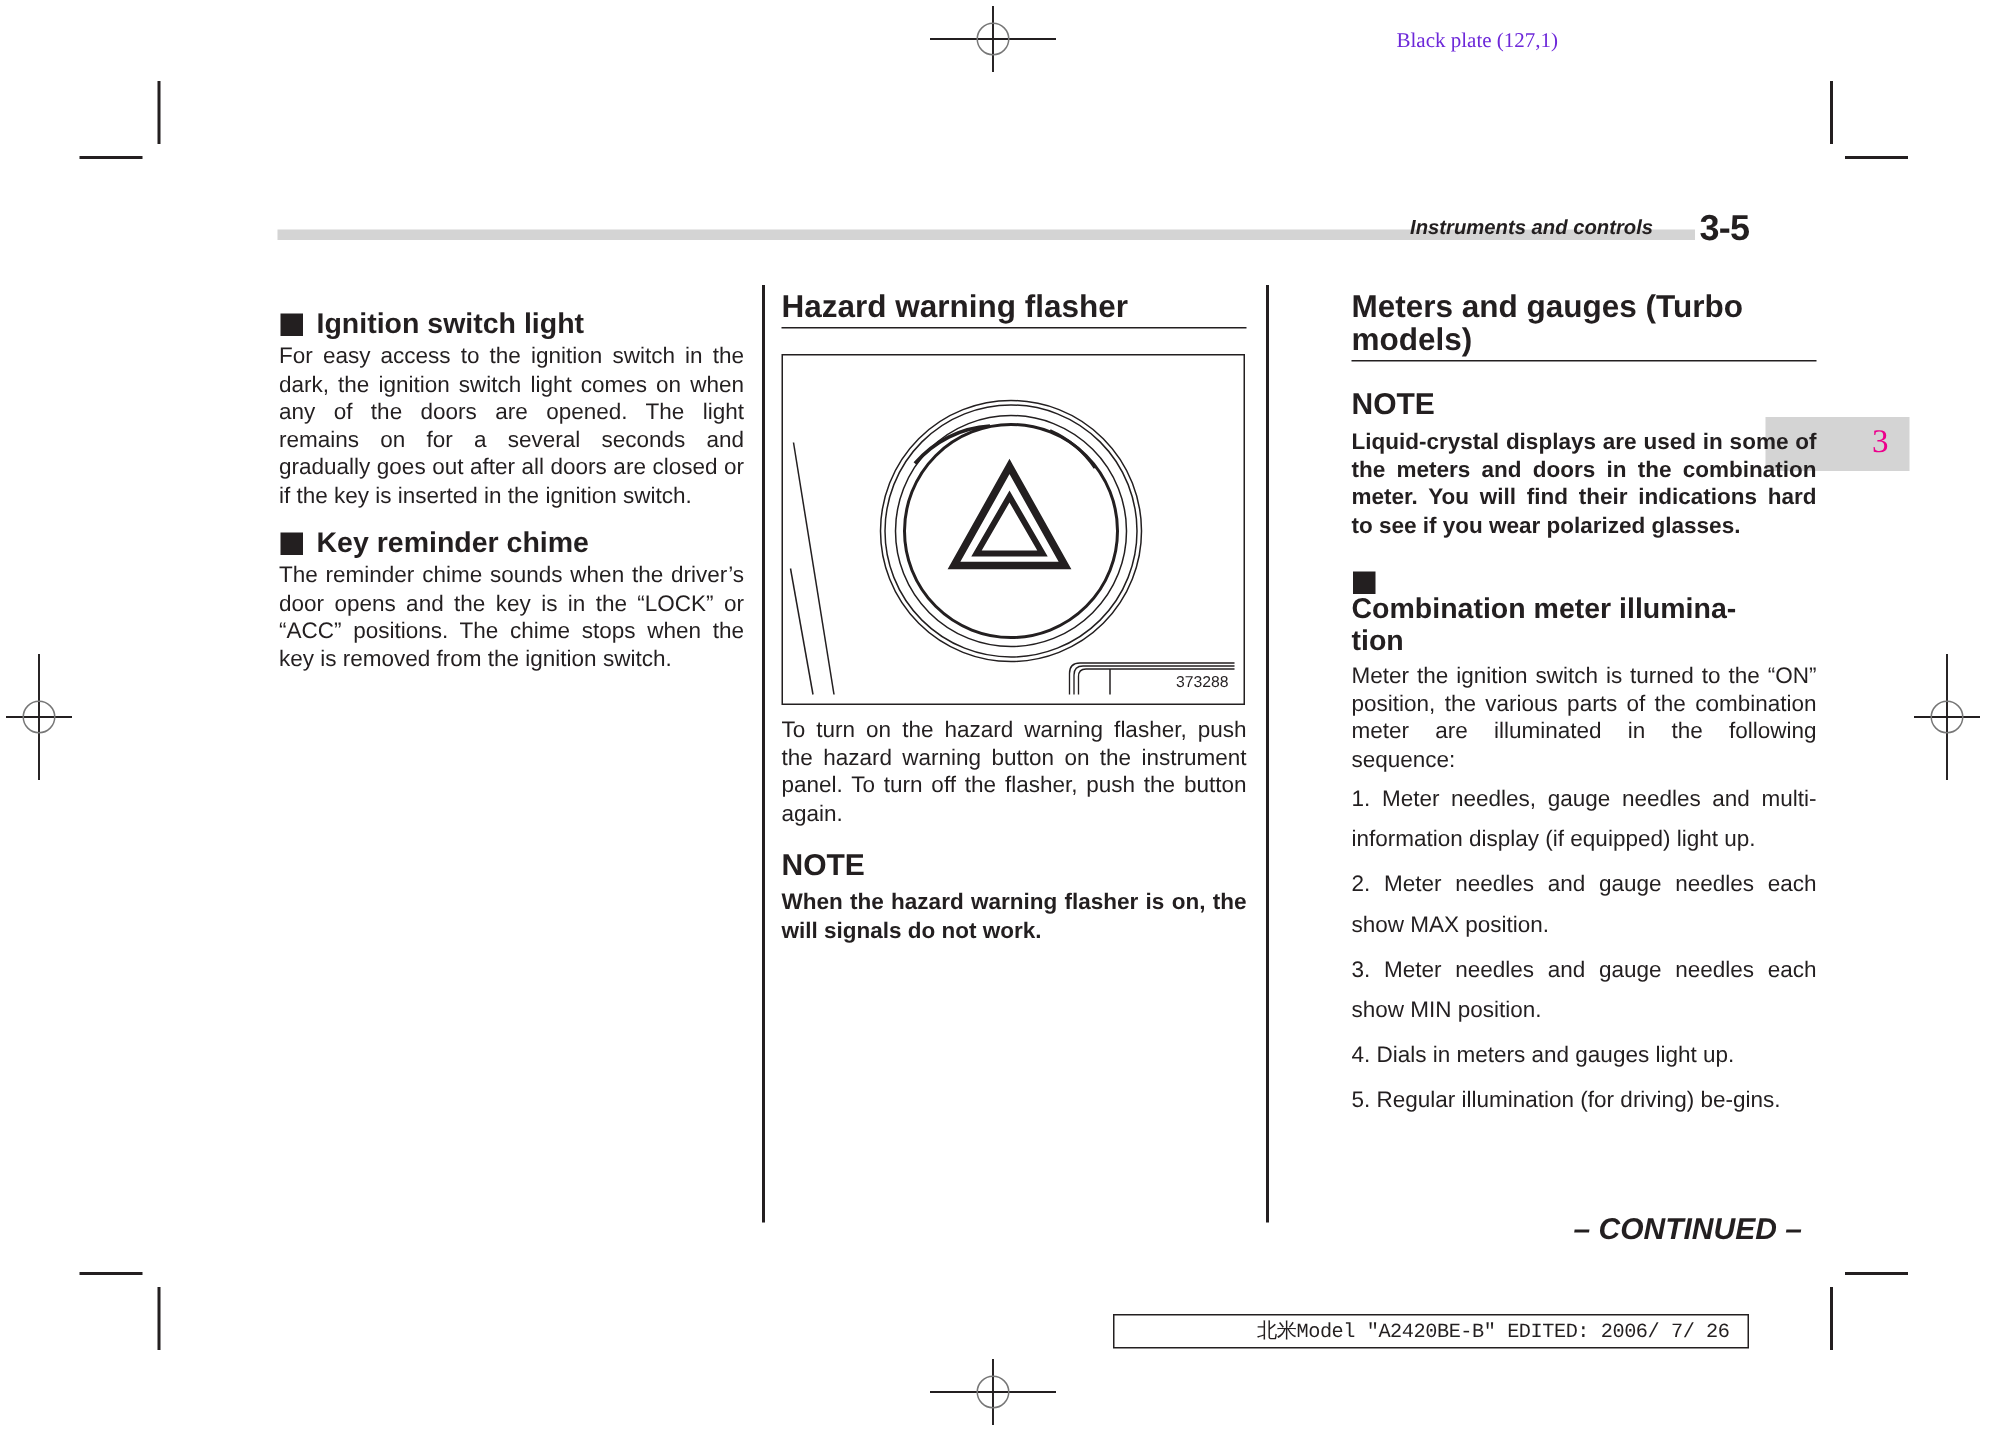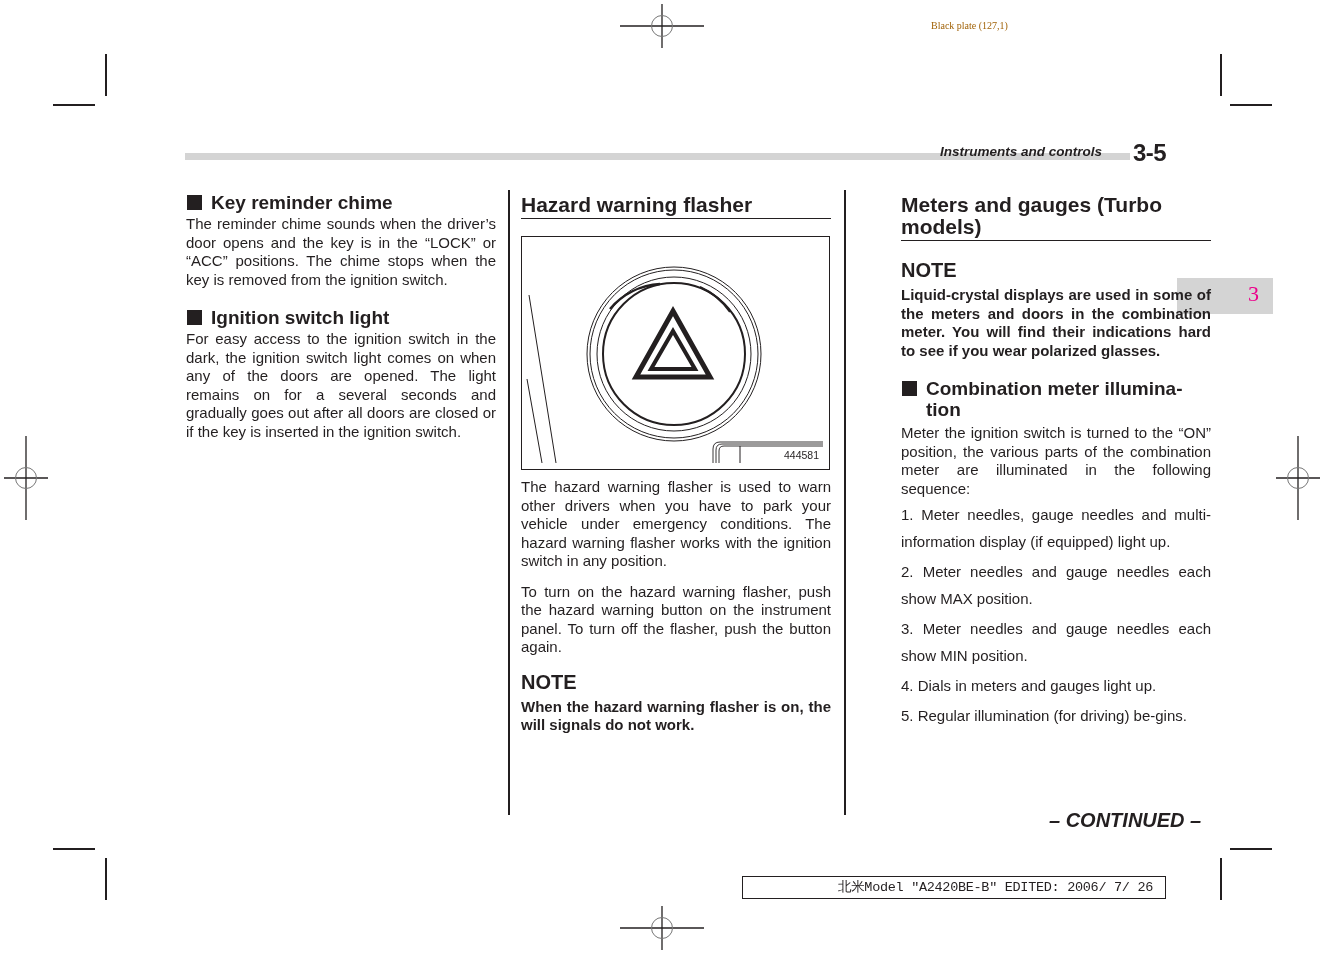--- a/index.html
+++ b/index.html
@@ -4,21 +4,21 @@
   <style>
     html, body { margin: 0; padding: 0; }
     body {
       width: 1327px; height: 954px; position: relative; overflow: hidden;
       background: #ffffff; color: #231f20;
       font-family: "Liberation Sans", sans-serif;
     }
     .abs { position: absolute; }
     .mark { position: absolute; background: #231f20; }
     .reg { position: absolute; width: 84px; height: 84px; }
-    .plate { left: 931px; top: 20px; font-family: "Liberation Serif", serif; font-size: 10px; color: #a16207; }
+    .plate { left: 931px; top: 20px; font-family: "Liberation Serif", serif; font-size: 14px; color: #6d28d9; }
 
     .header-bar { left: 185px; top: 153px; width: 945px; height: 7px; background: #d4d4d4; }
     .header-title { left: 940px; top: 144px; font-size: 13.5px; font-style: italic; font-weight: bold; }
     .header-page { left: 1133px; top: 139px; font-size: 24px; font-weight: bold; letter-spacing: -0.5px; }
 
     .col { position: absolute; top: 188px; width: 310px; }
     .col-1 { left: 186px; }
     .col-2 { left: 521px; }
     .col-3 { left: 901px; }
     .vline { position: absolute; top: 190px; width: 1.5px; height: 625px; background: #231f20; }
@@ -83,33 +83,33 @@
 <div class="abs header-page">3-5</div>
 
 <div class="abs side-tab">
   <span class="side-tab-num">3</span>
 </div>
 
 <div class="vline" style="left:508px;"></div>
 <div class="vline" style="left:844px;"></div>
 
 <div class="col col-1">
+  <div style="margin-top:18px;">
+    <div class="sub-h">
+      <span class="sq"></span>
+      <span>Ignition switch light</span>
+    </div>
+    <p class="body-p">For easy access to the ignition switch in the dark, the ignition switch light comes on when any of the doors are opened. The light remains on for a several seconds and gradually goes out after all doors are closed or if the key is inserted in the ignition switch.</p>
+  </div>
   <div>
     <div class="sub-h">
       <span class="sq"></span>
       <span>Key reminder chime</span>
     </div>
     <p class="body-p">The reminder chime sounds when the driver’s door opens and the key is in the “LOCK” or “ACC” positions. The chime stops when the key is removed from the ignition switch.</p>
-  </div>
-  <div style="margin-top:18px;">
-    <div class="sub-h">
-      <span class="sq"></span>
-      <span>Ignition switch light</span>
-    </div>
-    <p class="body-p">For easy access to the ignition switch in the dark, the ignition switch light comes on when any of the doors are opened. The light remains on for a several seconds and gradually goes out after all doors are closed or if the key is inserted in the ignition switch.</p>
   </div>
 </div>
 
 <div class="col col-2">
   <div class="sec-h">Hazard warning flasher</div>
   <div class="figure">
     <svg width="307" height="232" viewBox="0 0 307 232" style="position:absolute;left:0;top:0;">
       <line x1="7" y1="58" x2="34" y2="226" stroke="#231f20" stroke-width="1"></line>
       <line x1="5" y1="142" x2="20" y2="226" stroke="#231f20" stroke-width="1"></line>
       <circle cx="152" cy="117" r="87" fill="none" stroke="#231f20" stroke-width="1"></circle>
@@ -118,33 +118,32 @@
       <circle cx="152" cy="117" r="71" fill="none" stroke="#231f20" stroke-width="2"></circle>
       <path d="M 88 72 A 71 71 0 0 1 138 47" fill="none" stroke="#231f20" stroke-width="2.5"></path>
       <path d="M 178 50 A 71 71 0 0 1 208 75" fill="none" stroke="#231f20" stroke-width="2"></path>
       <polygon points="151,74 188,140 114,140" fill="none" stroke="#231f20" stroke-width="5"></polygon>
       <polygon points="151,94 173,132 129,132" fill="none" stroke="#231f20" stroke-width="4"></polygon>
       <path d="M 191 226 L 191 212 Q 191 205 198 205 L 301 205" fill="none" stroke="#231f20" stroke-width="0.9"></path>
       <path d="M 194 226 L 194 213 Q 194 207 200 207 L 301 207" fill="none" stroke="#231f20" stroke-width="0.9"></path>
       <path d="M 197 226 L 197 214 Q 197 209 202 209 L 301 209" fill="none" stroke="#231f20" stroke-width="0.9"></path>
       <line x1="218" y1="209" x2="218" y2="226" stroke="#231f20" stroke-width="1"></line>
     </svg>
-    <span class="fig-code">444581</span>
+    <span class="fig-code">373288</span>
   </div>
-  <p class="body-p">The hazard warning flasher is used to warn other drivers when you have to park your vehicle under emergency conditions. The hazard warning flasher works with the ignition switch in any position.</p>
   <p class="body-p">To turn on the hazard warning flasher, push the hazard warning button on the instrument panel. To turn off the flasher, push the button again.</p>
   <div class="note-h" style="margin-top:14px;">NOTE</div>
   <p class="note-p">When the hazard warning flasher is on, the will signals do not work.</p>
 </div>
 
 <div class="col col-3">
   <div class="sec-h">Meters and gauges (Turbo models)</div>
   <div class="note-h">NOTE</div>
   <p class="note-p">Liquid-crystal displays are used in some of the meters and doors in the combination meter. You will find their indications hard to see if you wear polarized glasses.</p>
-  <div class="sub-h" style="margin-top:18px;">
+  <div class="sub-h" style="margin-top:18px;flex-direction:column;">
     <span class="sq"></span>
     <span style="width:280px;">Combination meter illumina-tion</span>
   </div>
   <p class="body-p" style="margin-top:4px;margin-bottom:3px;">Meter the ignition switch is turned to the “ON” position, the various parts of the combination meter are illuminated in the following sequence:</p>
   <p class="list-p">1.  Meter needles, gauge needles and multi-information display (if equipped) light up.</p>
   <p class="list-p">2.  Meter needles and gauge needles each show MAX position.</p>
   <p class="list-p">3.  Meter needles and gauge needles each show MIN position.</p>
   <p class="list-p">4.  Dials in meters and gauges light up.</p>
   <p class="list-p">5.  Regular illumination (for driving) be-gins.</p>
 </div>

